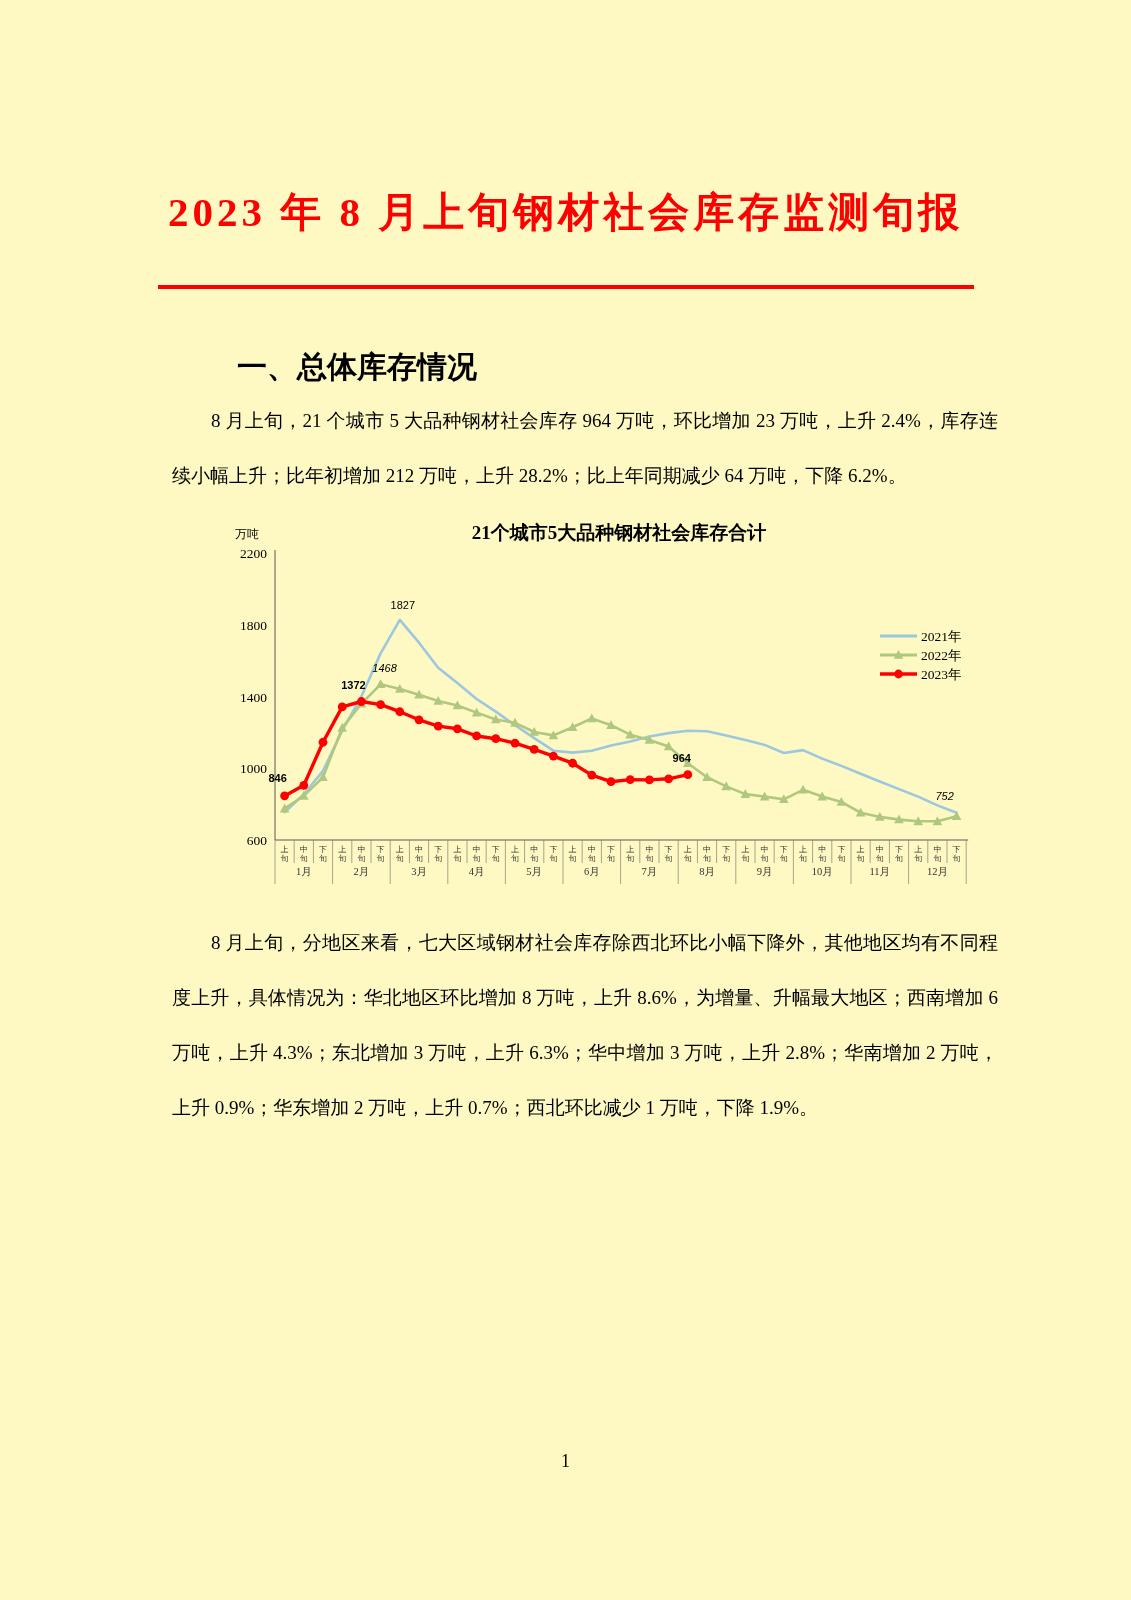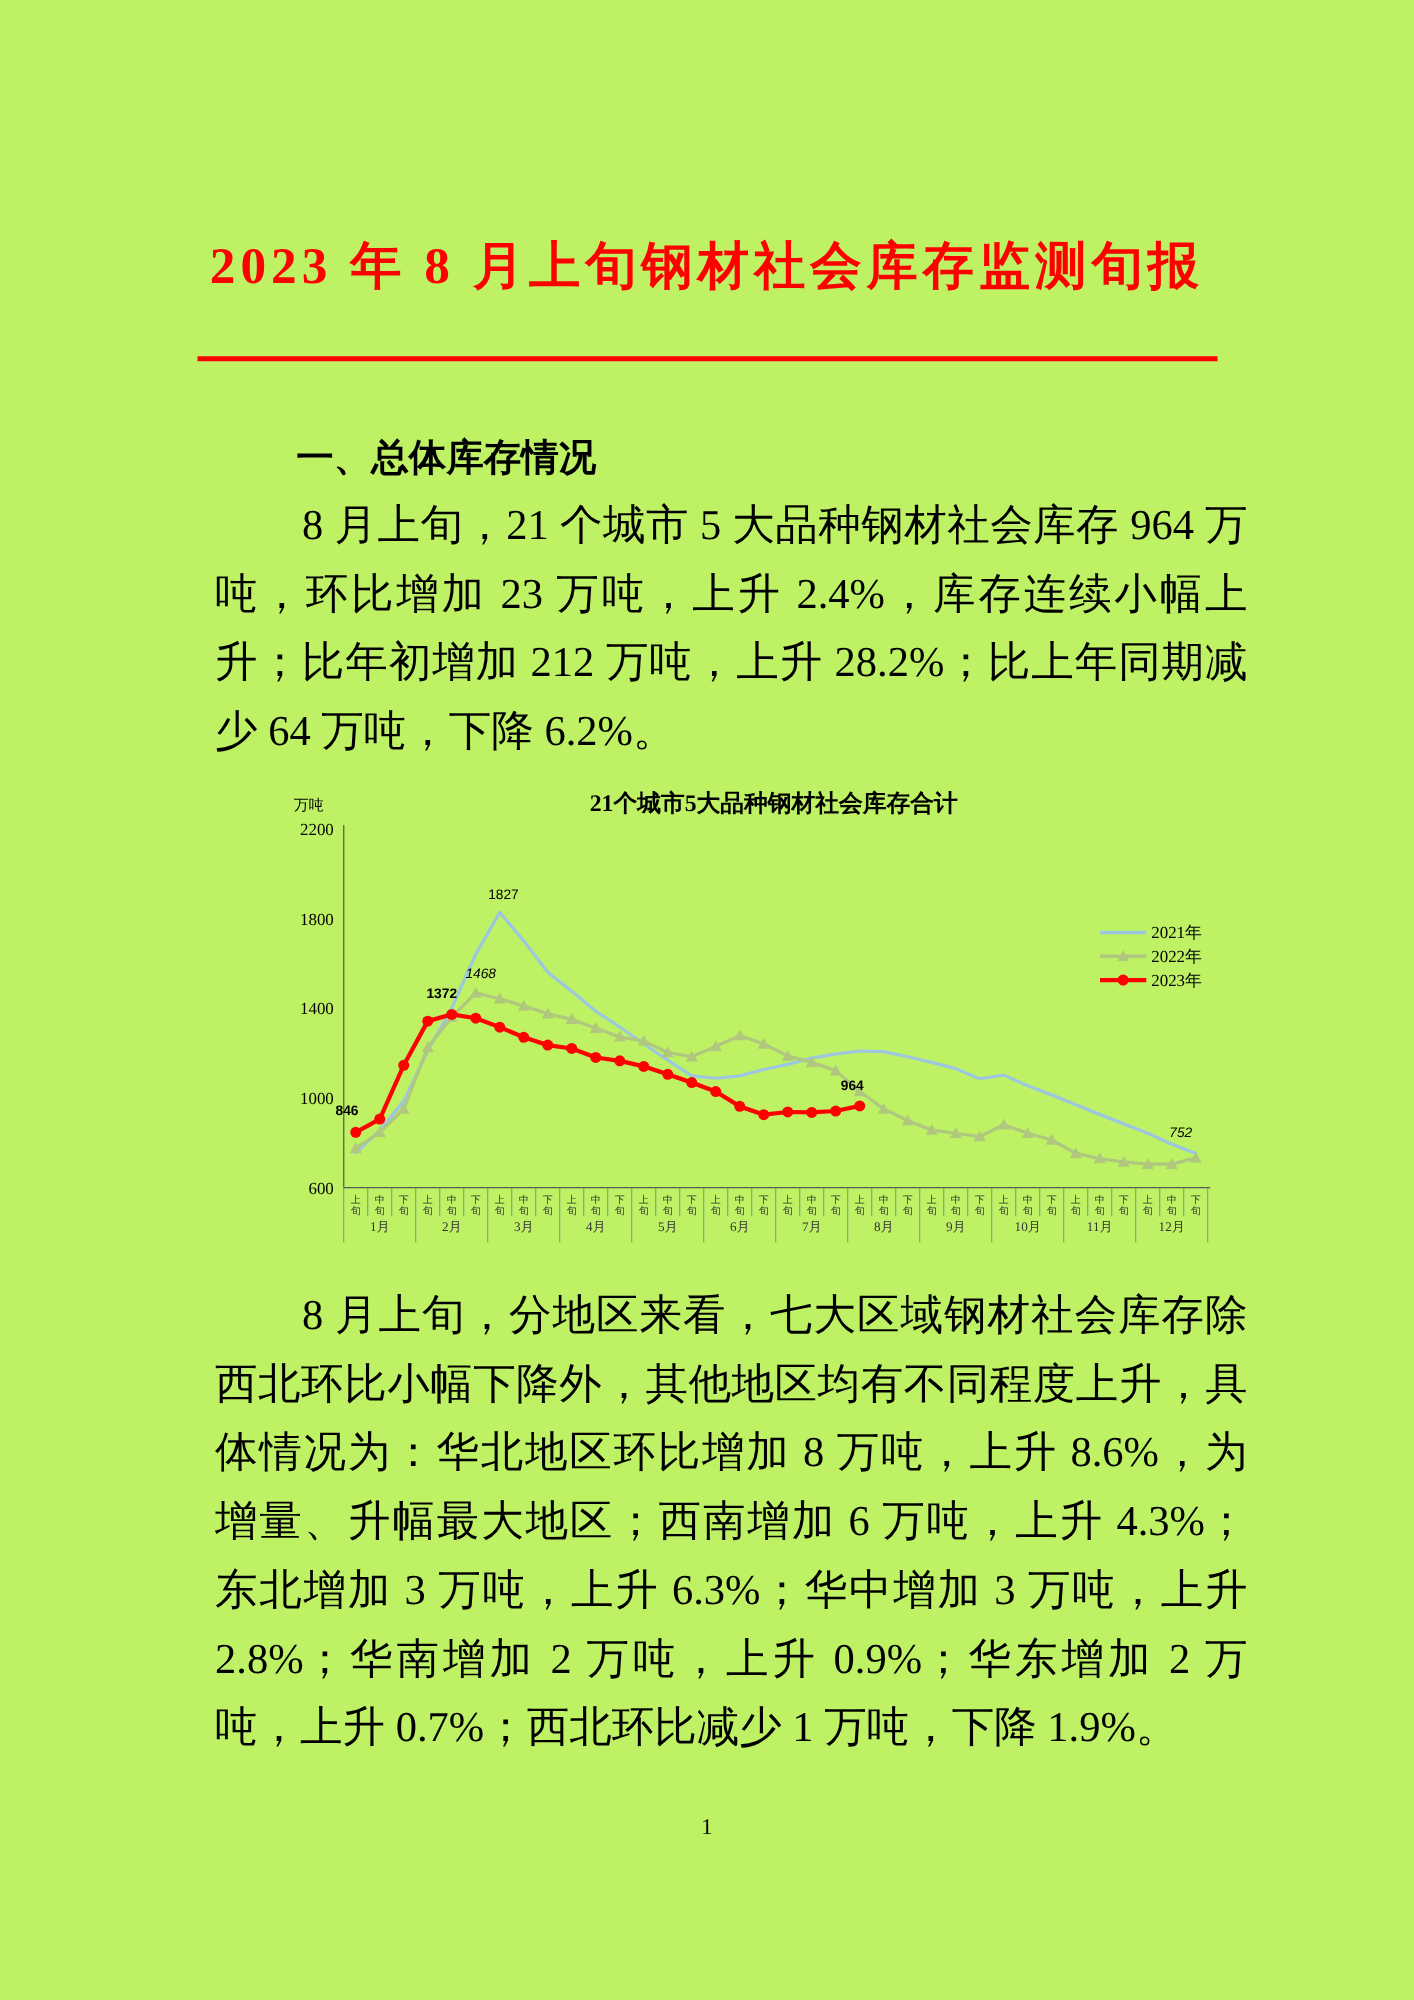--- a/index.html
+++ b/index.html
@@ -2,21 +2,21 @@
 <html><head>
 <meta charset="utf-8">
 <style>
   * { margin: 0; padding: 0; box-sizing: border-box; }
   html, body { background: #ffffff; }
   .page {
     position: relative;
     width: 1131px;
     height: 1600px;
     margin: 0 auto;
-    background: #bef264;
+    background: #fef9c3;
     font-family: "Liberation Serif", "DejaVu Serif", serif;
     color: #000000;
     overflow: hidden;
   }
   .doc-title {
     padding-top: 188px;
     text-align: center;
     color: #ff0000;
     font-size: 41px;
     font-weight: bold;
@@ -33,21 +33,21 @@
   .content { padding: 0 133px 0 140px; margin-left: 32px; }
   .section-heading {
     margin-top: 58px;
     padding-left: 65px;
     font-size: 30px;
     font-weight: bold;
     line-height: 40px;
   }
   .para {
     margin-top: 6px;
-    font-size: 34px;
+    font-size: 19px;
     line-height: 55px;
     text-align: justify;
     text-indent: 2.05em;
   }
   .para.second { margin-top: 8px; }
   .chart-figure {
     margin: 12px 0 0 48px;
     width: 780px;
     height: 392px;
   }

